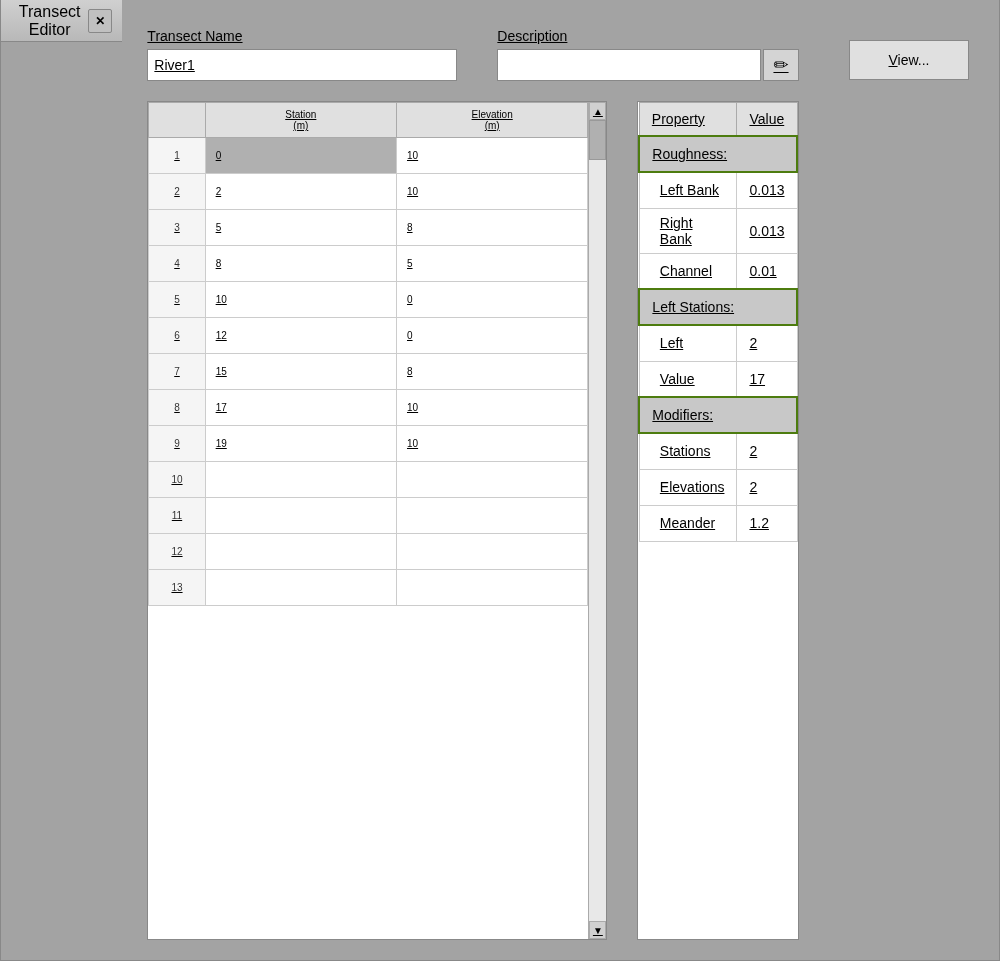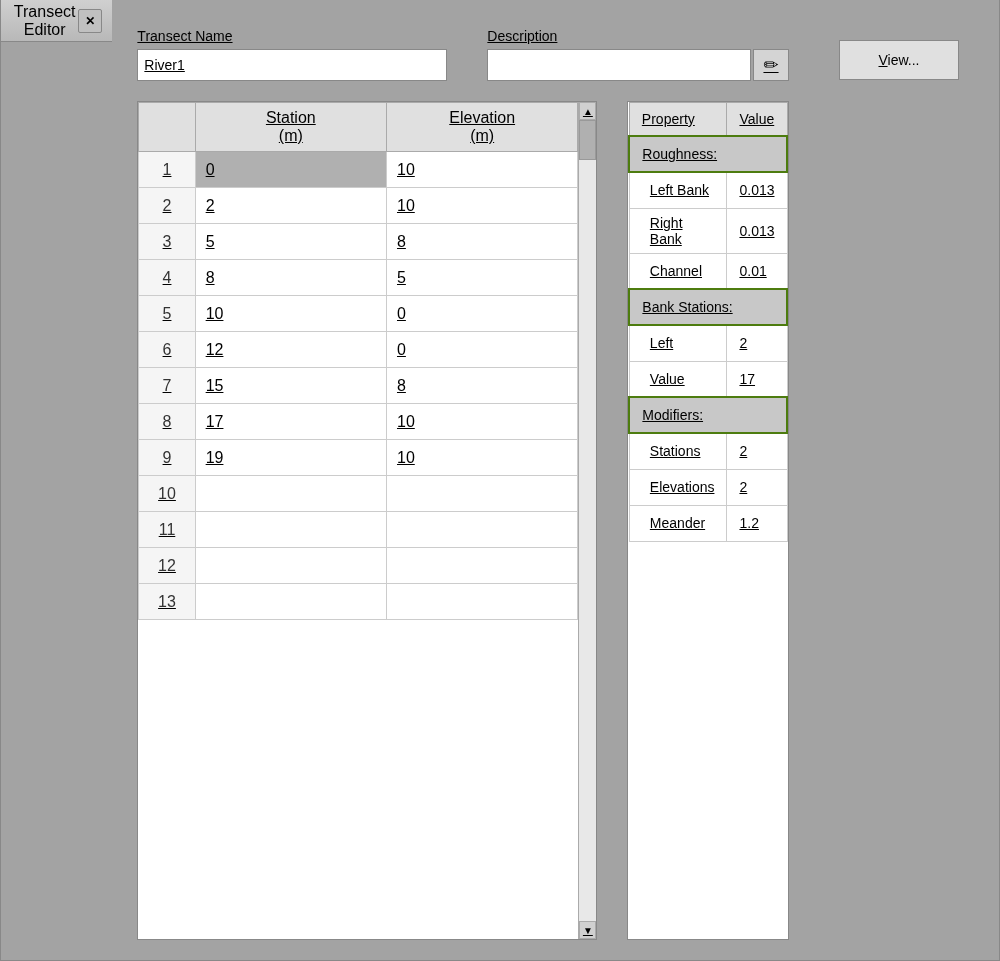--- a/index.html
+++ b/index.html
@@ -149,21 +149,21 @@
     }
 
     .table-scroll-area {
       flex: 1;
       overflow: hidden;
     }
 
     .data-table {
       width: 100%;
       border-collapse: collapse;
-      font-size: 16px;
+      font-size: 10px;
     }
 
     .data-table th {
       background: #e0e0e0;
       border: 1px solid #aaa;
       padding: 6px 10px;
       text-align: center;
       font-weight: normal;
     }
 
@@ -275,21 +275,21 @@
     }
 
     .property-table tr.data-row td:last-child {
       background: white;
     }
 
     
     .footer {
       padding: 20px 25px;
       display: flex;
-      gap: 15px;
+      gap: 5px;
       border-top: none;
       margin-top: 20px;
     }
 
     .footer-btn {
       min-width: 120px;
       height: 40px;
       background: #e0e0e0;
       border: 1px solid #888;
       padding: 0 20px;
@@ -449,21 +449,21 @@
               </tr>
               <tr class="data-row">
                 <td>Right Bank</td>
                 <td>0.013</td>
               </tr>
               <tr class="data-row">
                 <td>Channel</td>
                 <td>0.01</td>
               </tr>
               <tr class="section-header">
-                <td colspan="2">Bank Stations:</td>
+                <td colspan="2">Left Stations:</td>
               </tr>
               <tr class="data-row">
                 <td>Left</td>
                 <td>2</td>
               </tr>
               <tr class="data-row">
                 <td>Value</td>
                 <td>17</td>
               </tr>
               <tr class="section-header">

